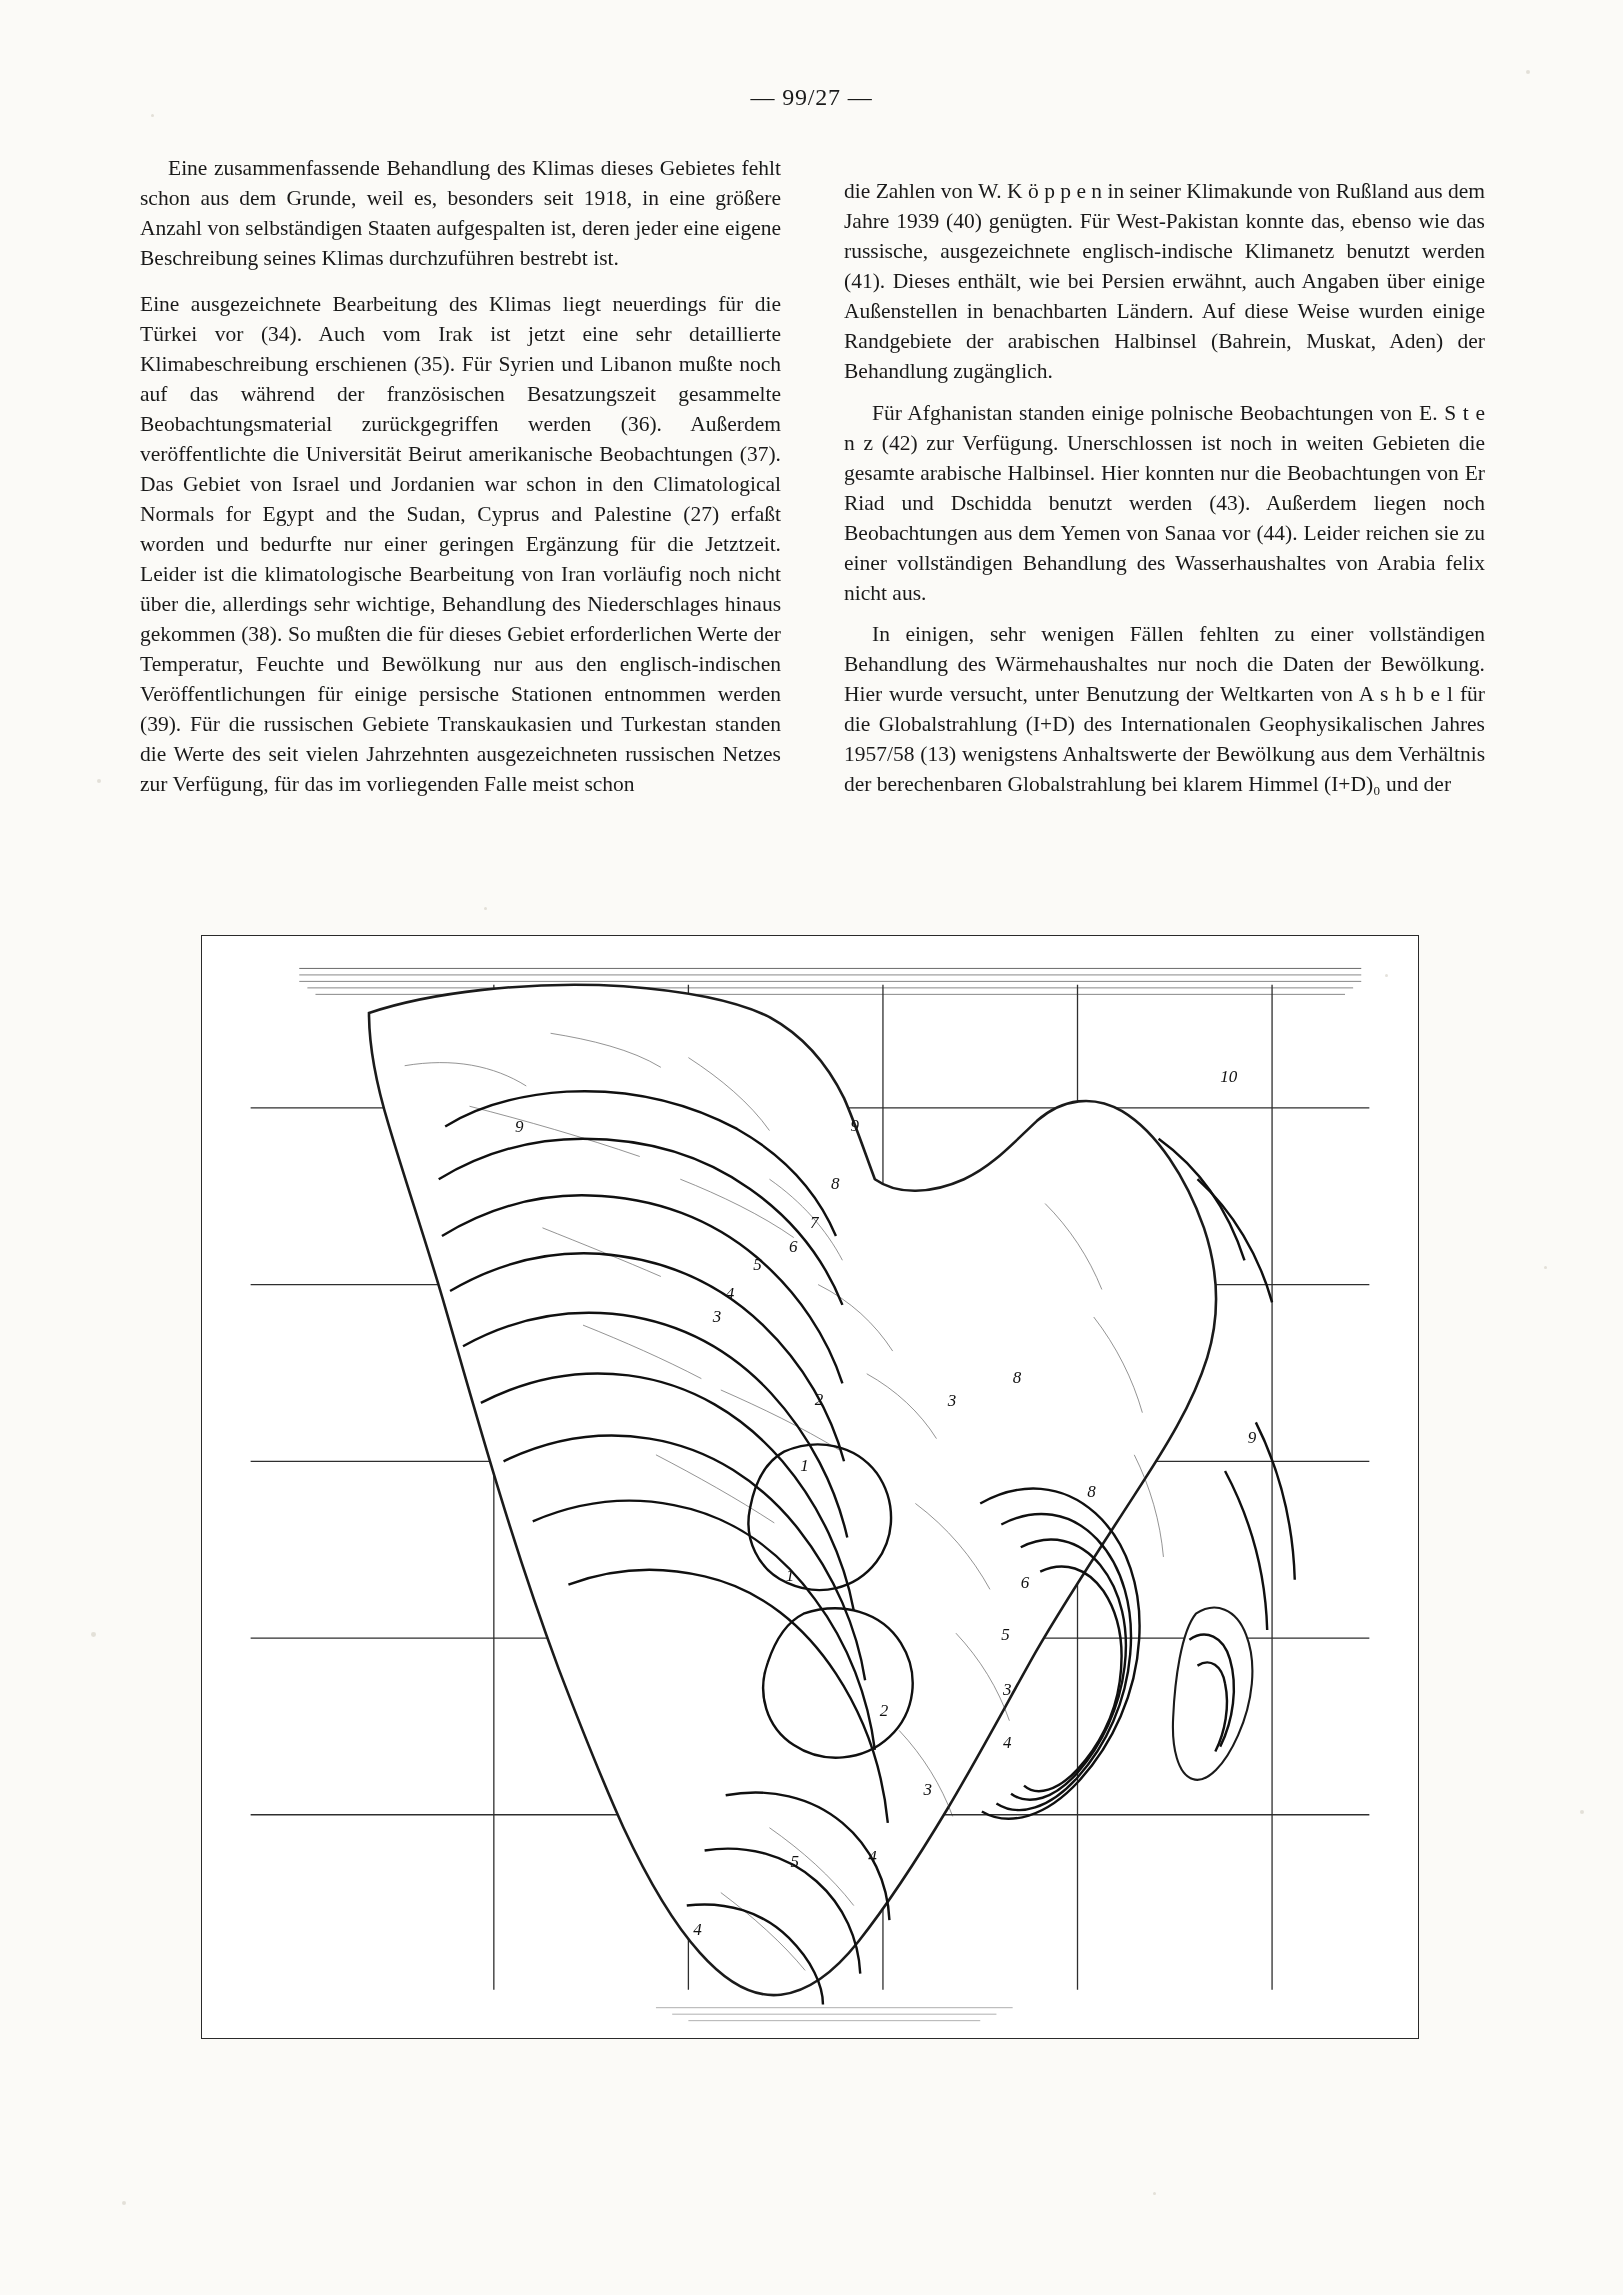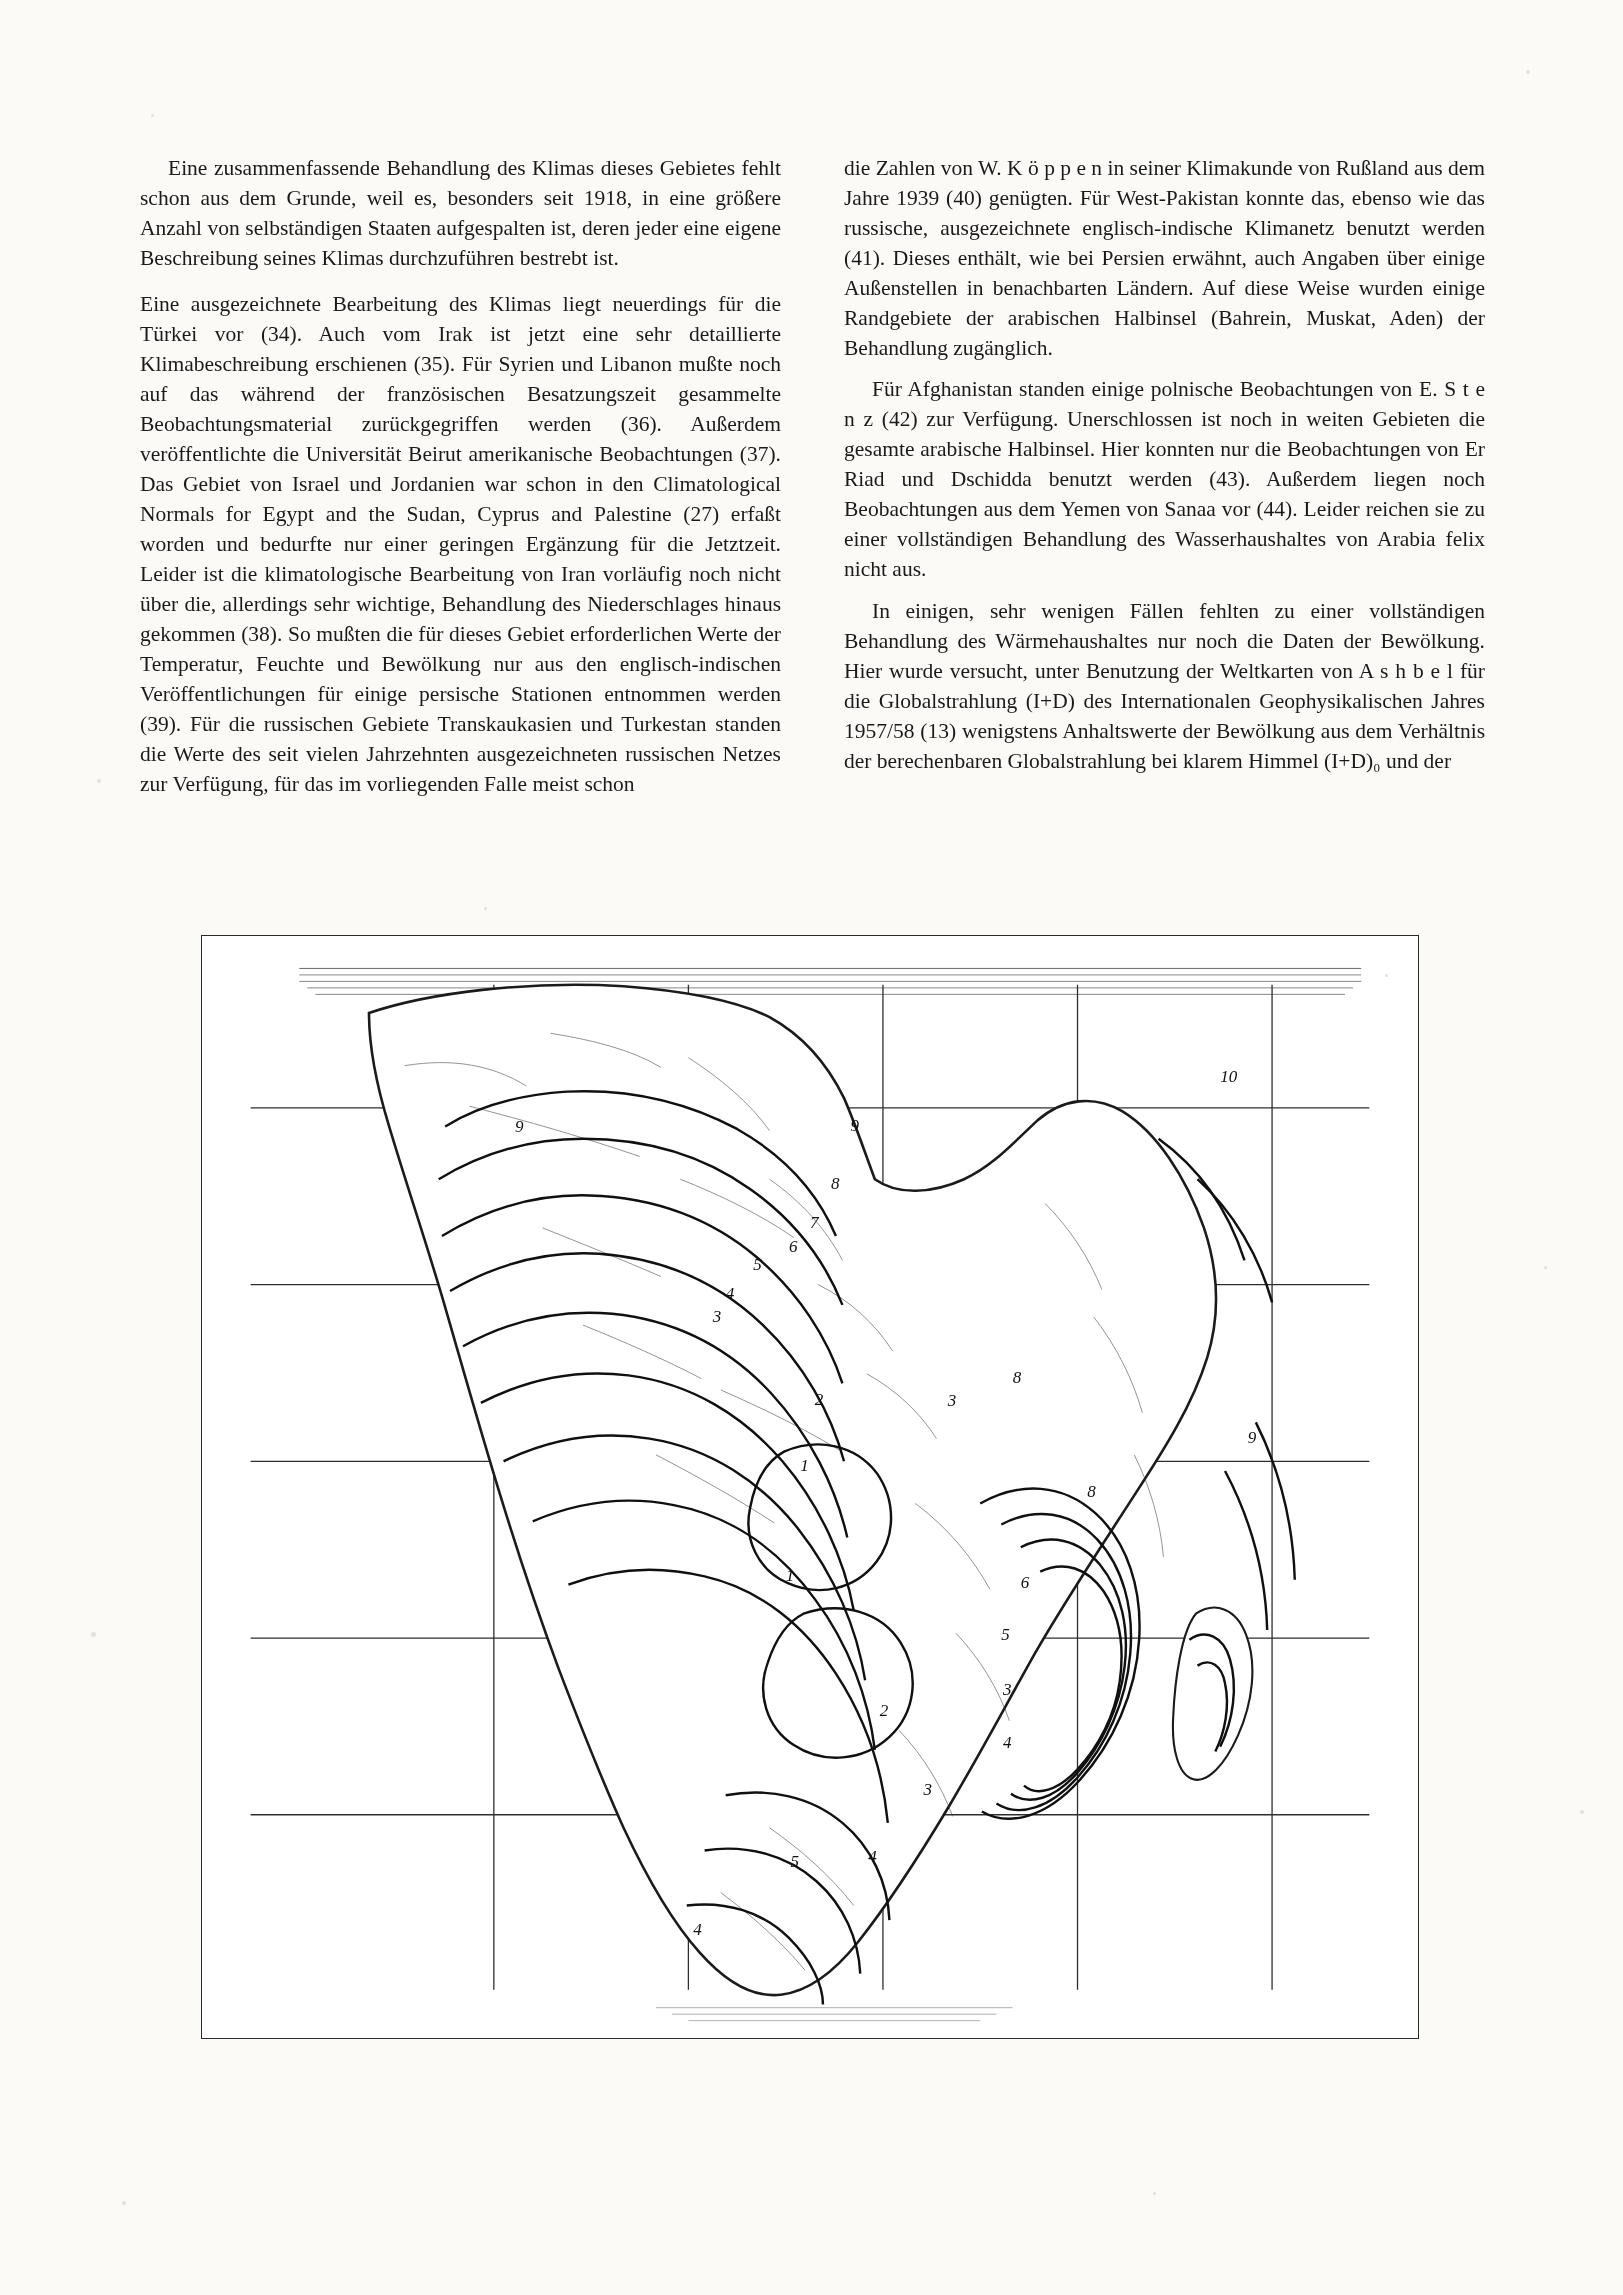--- a/index.html
+++ b/index.html
@@ -37,20 +37,21 @@
     letter-spacing: 0.8px;
     font-family: "Liberation Serif", serif;
   }
   .columns {
     position: absolute;
     top: 153px;
     left: 140px;
     width: 1347px;
     display: flex;
     gap: 63px;
+    align-items: flex-end;
   }
   .col {
     width: 641px;
   }
   .col p {
     margin: 0 0 0 0;
     font-size: 21.5px;
     line-height: 30px;
     text-align: justify;
     text-justify: inter-word;
@@ -102,20 +103,21 @@
     font-style: italic;
     font-size: 21px;
     fill: #111;
   }
 </style>
 </head>
 <body>
 
 <div class="page">
 
+  <div class="page-number">— 99/27 —</div>
 
   <div class="columns">
     <div class="col">
       <p class="indent">Eine zusammenfassende Behandlung des Klimas dieses Gebietes fehlt schon aus dem Grunde, weil es, besonders seit 1918, in eine größere Anzahl von selbständigen Staaten aufgespalten ist, deren jeder eine eigene Beschreibung seines Klimas durchzuführen bestrebt ist.</p>
       <p>Eine ausgezeichnete Bearbeitung des Klimas liegt neuerdings für die Türkei vor (34). Auch vom Irak ist jetzt eine sehr detaillierte Klimabeschreibung erschienen (35). Für Syrien und Libanon mußte noch auf das während der französischen Besatzungszeit gesammelte Beobachtungsmaterial zurückgegriffen werden (36). Außerdem veröffentlichte die Universität Beirut amerikanische Beobachtungen (37). Das Gebiet von Israel und Jordanien war schon in den Climatological Normals for Egypt and the Sudan, Cyprus and Palestine (27) erfaßt worden und bedurfte nur einer geringen Ergänzung für die Jetztzeit. Leider ist die klimatologische Bearbeitung von Iran vorläufig noch nicht über die, allerdings sehr wichtige, Behandlung des Niederschlages hinaus gekommen (38). So mußten die für dieses Gebiet erforderlichen Werte der Temperatur, Feuchte und Bewölkung nur aus den englisch-indischen Veröffentlichungen für einige persische Stationen entnommen werden (39). Für die russischen Gebiete Transkaukasien und Turkestan standen die Werte des seit vielen Jahrzehnten ausgezeichneten russischen Netzes zur Verfügung, für das im vorliegenden Falle meist schon</p>
     </div>
     <div class="col">
       <p>die Zahlen von W. K ö p p e n in seiner Klimakunde von Rußland aus dem Jahre 1939 (40) genügten. Für West-Pakistan konnte das, ebenso wie das russische, ausgezeichnete englisch-indische Klimanetz benutzt werden (41). Dieses enthält, wie bei Persien erwähnt, auch Angaben über einige Außenstellen in benachbarten Ländern. Auf diese Weise wurden einige Randgebiete der arabischen Halbinsel (Bahrein, Muskat, Aden) der Behandlung zugänglich.</p>
       <p class="indent gap-before">Für Afghanistan standen einige polnische Beobachtungen von E. S t e n z (42) zur Verfügung. Unerschlossen ist noch in weiten Gebieten die gesamte arabische Halbinsel. Hier konnten nur die Beobachtungen von Er Riad und Dschidda benutzt werden (43). Außerdem liegen noch Beobachtungen aus dem Yemen von Sanaa vor (44). Leider reichen sie zu einer vollständigen Behandlung des Wasserhaushaltes von Arabia felix nicht aus.</p>
       <p class="indent gap-before">In einigen, sehr wenigen Fällen fehlten zu einer vollständigen Behandlung des Wärmehaushaltes nur noch die Daten der Bewölkung. Hier wurde versucht, unter Benutzung der Weltkarten von A s h b e l für die Globalstrahlung (I+D) des Internationalen Geophysikalischen Jahres 1957/58 (13) wenigstens Anhaltswerte der Bewölkung aus dem Verhältnis der berechenbaren Globalstrahlung bei klarem Himmel (I+D)₀ und der</p>

